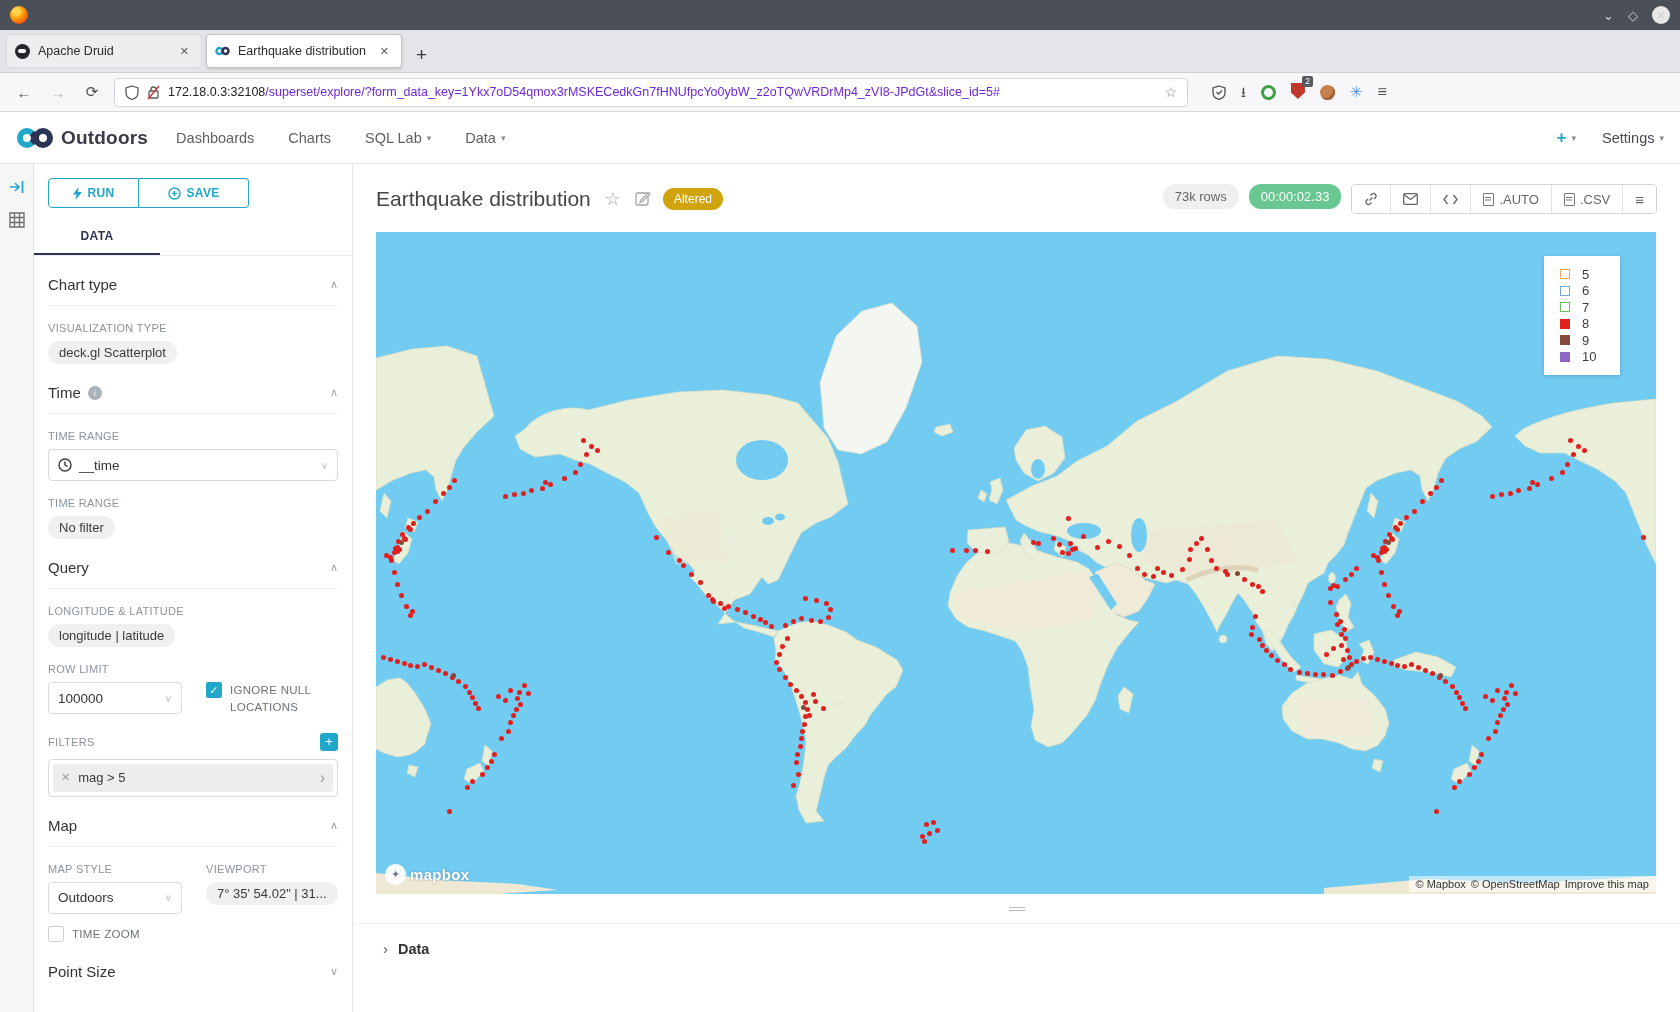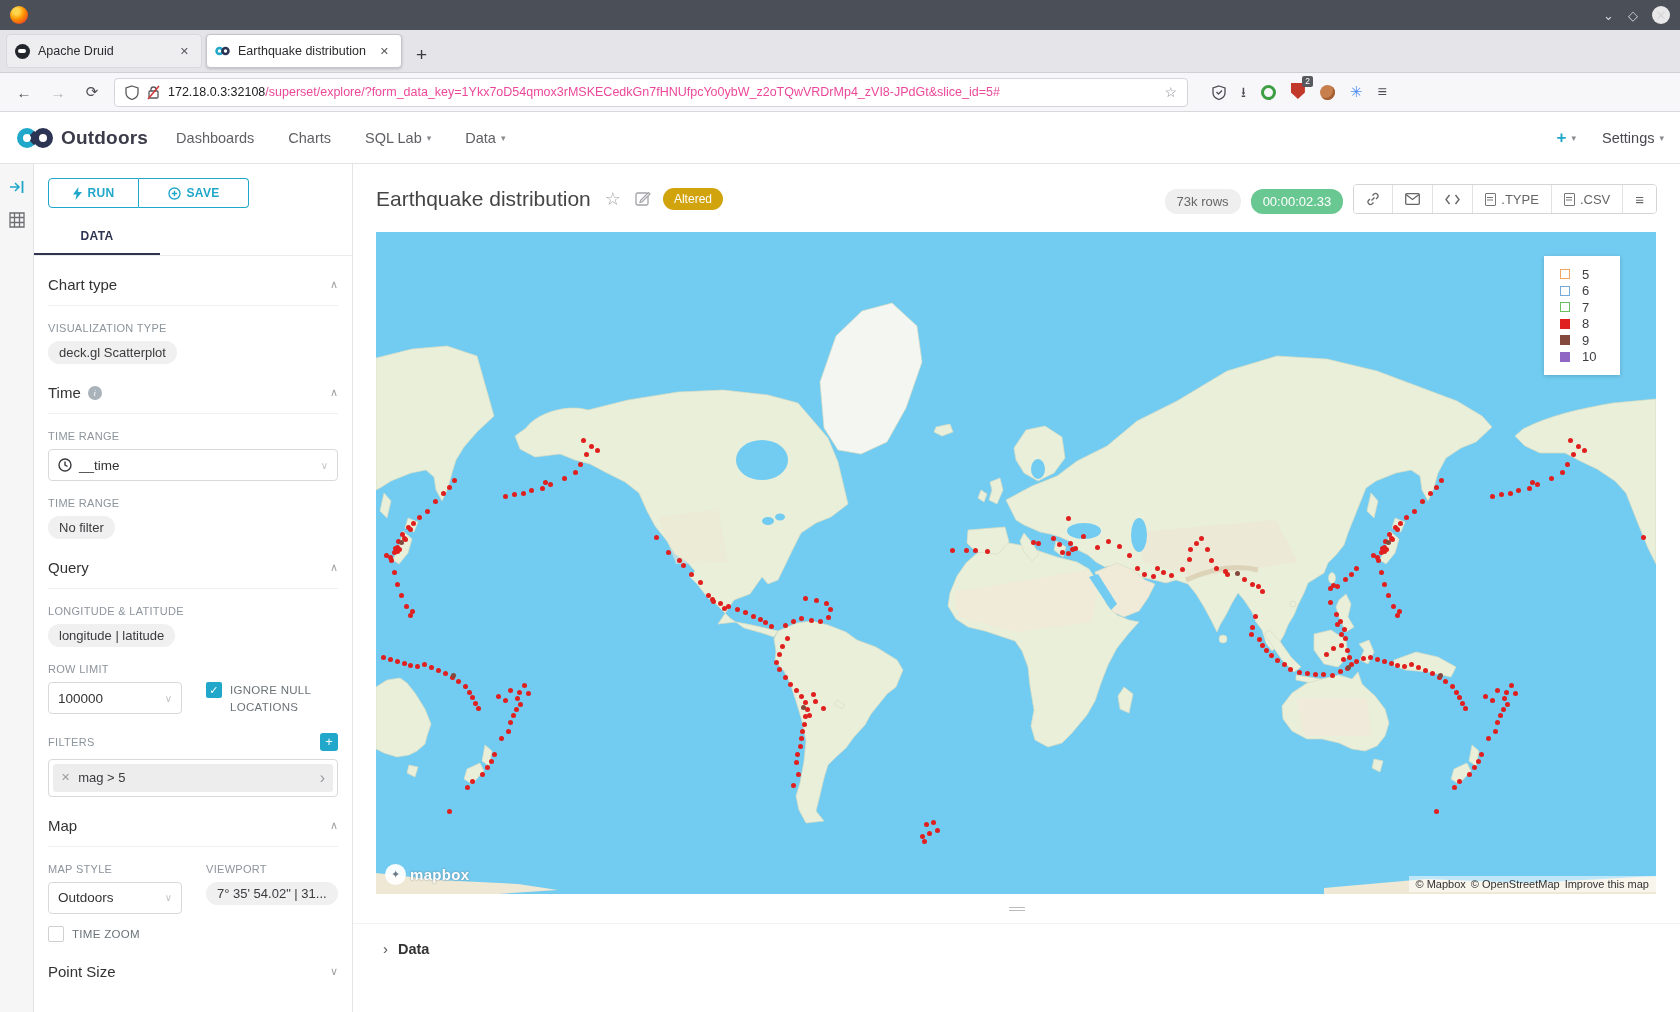--- a/index.html
+++ b/index.html
@@ -20,21 +20,21 @@
   .tab .tab-close { color:#5a5a5e; font-size:11px; padding:2px 4px; border-radius:3px; }
   .druid-ico { width:15px; height:15px; border-radius:50%; background:#23272d; position:relative; flex:none; }
   .druid-ico:after { content:""; position:absolute; left:3px; top:5px; width:8px; height:4px; border-radius:4px; background:#fff; }
   .newtab-btn { font-size:19px; color:#3c3c40; padding:0 10px 6px; }
 
   .urlbar { height:39px; background:#f7f7f9; border-bottom:1px solid #d8d8dc; display:flex; align-items:center; padding:0 12px; gap:10px; }
   .nav-ic { font-size:15px; color:#4e4e52; width:24px; text-align:center; }
   .nav-ic.dim { color:#b3b3b8; }
   .url-field { height:29px; flex:0 0 1074px; background:#fff; border:1px solid #d4d4da; border-radius:4px; display:flex; align-items:center; padding:0 10px; gap:8px; }
   .url-text { flex:1; font-size:12.5px; white-space:nowrap; overflow:hidden; }
-  .url-host { color:#202023; } .url-rest { color:#ec4899; }
+  .url-host { color:#202023; } .url-rest { color:#6d28d9; }
   .lock-wrap { position:relative; width:13px; height:15px; flex:none; }
   .lock-wrap svg { display:block; }
   .fx-right { display:flex; align-items:center; gap:15px; margin-left:14px; }
   .fxi { font-size:14px; color:#4e4e52; line-height:1; position:relative; }
   .fxi .badge2 { position:absolute; top:-7px; right:-8px; background:#58585f; color:#fff; font-size:8.5px; padding:1px 3px; border-radius:2px; }
   .circ-green { width:15px; height:15px; border-radius:50%; border:3px solid #3d9e43; display:inline-block; }
   .shield-red { width:14px; height:16px; background:#c0392b; clip-path:polygon(0 0,100% 0,100% 60%,50% 100%,0 60%); display:inline-block; }
   .cookie { width:15px; height:15px; border-radius:50%; background:#c77f4e; box-shadow:inset -2px -2px 0 #a35f33; display:inline-block; }
   .aster { color:#4f8ef5; font-size:15px; }
 
@@ -78,21 +78,21 @@
   .add-btn { width:18px; height:18px; background:#20a7c9; color:#fff; border-radius:3px; font-size:13px; display:flex; align-items:center; justify-content:center; }
   .filter-box { margin-top:8px; border:1px solid #d9d9d9; border-radius:4px; padding:4px; }
   .filter-chip { background:#ededed; border-radius:3px; height:28px; display:flex; align-items:center; padding:0 8px; gap:8px; font-size:13px; color:#3b3b3f; }
   .chip-x { color:#9a9aa0; font-size:11px; } .chip-arrow { margin-left:auto; color:#9a9aa0; font-size:16px; }
 
   
   .chart-header { display:flex; align-items:center; padding:20px 23px 0; }
   .chart-title { font-size:21px; color:#454545; }
   .title-ic { margin-left:14px; color:#a3a3a8; font-size:18px; line-height:1; }
   .altered { margin-left:12px; background:#d1a30d; color:#fff; font-size:12px; border-radius:11px; padding:4px 11px; }
-  .hdr-right { margin-left:auto; display:flex; align-items:flex-end; gap:10px; }
+  .hdr-right { margin-left:auto; display:flex; align-items:flex-start; gap:10px; }
   .badge-rows { background:#efefef; color:#666; font-size:13px; border-radius:12px; padding:5px 12px; }
   .badge-timer { background:#69c892; color:#fff; font-size:13px; border-radius:12px; padding:5px 12px; }
   .tool-group { display:flex; border:1px solid #d5d5d5; border-radius:4px; overflow:hidden; height:30px; }
   .tool-cell { display:flex; align-items:center; justify-content:center; padding:0 12px; border-right:1px solid #e2e2e2; color:#666; font-size:13px; gap:5px; background:#fff; }
   .tool-cell:last-child { border-right:none; }
   .file-ic { width:11px; height:13px; border:1.3px solid #777; border-radius:1px; position:relative; display:inline-block; }
   .file-ic:after { content:""; position:absolute; left:1px; top:3px; width:6px; height:1.2px; background:#777; box-shadow:0 2.5px 0 #777; }
 
   
   .map { position:relative; width:1280px; height:662px; margin:18px 0 0 23px; overflow:hidden; background:#72cbf0; }
@@ -369,21 +369,21 @@
                 <path d="M1 1.5 L7.5 6.5 L14 1.5" fill="none" stroke="#666" stroke-width="1.3"></path>
               </svg>
           </span>
           <span class="tool-cell">
             <svg width="15" height="11" viewBox="0 0 15 11">
                 <path d="M4.5 1 L1 5.5 L4.5 10 M10.5 1 L14 5.5 L10.5 10" fill="none" stroke="#666" stroke-width="1.4"></path>
               </svg>
           </span>
           <span class="tool-cell">
             <span class="file-ic"></span>
-            <span>.TYPE</span>
+            <span>.AUTO</span>
           </span>
           <span class="tool-cell">
             <span class="file-ic"></span>
             <span>.CSV</span>
           </span>
           <span class="tool-cell" style="font-size:15px;">≡</span>
         </span>
       </span>
     </div>
 

